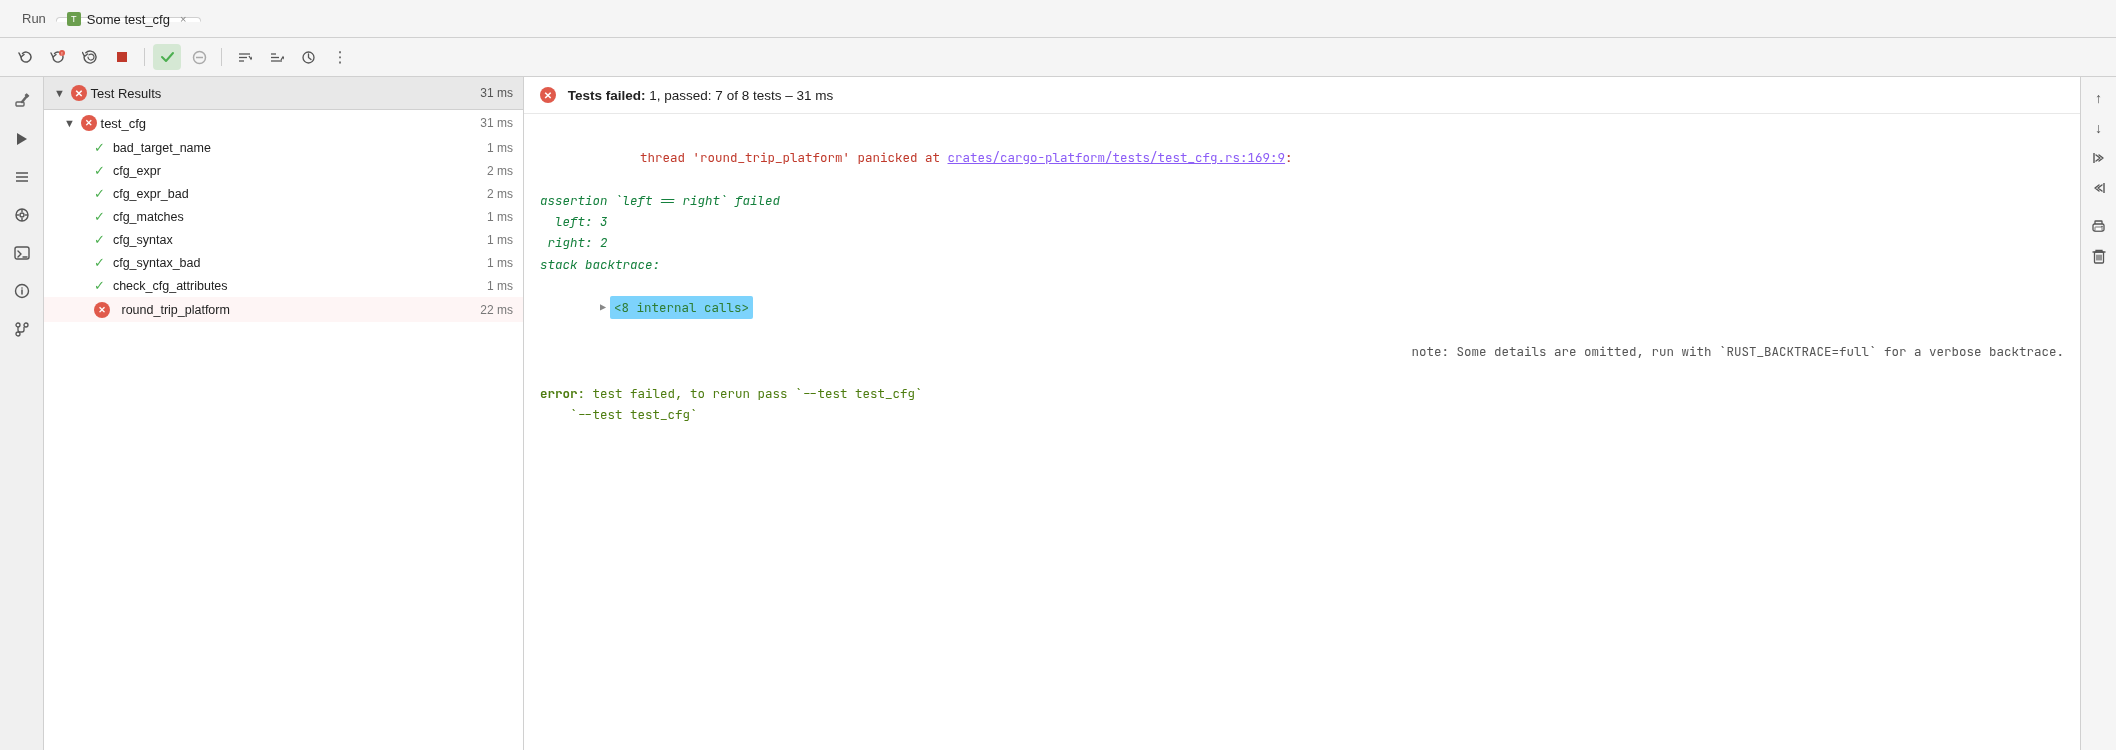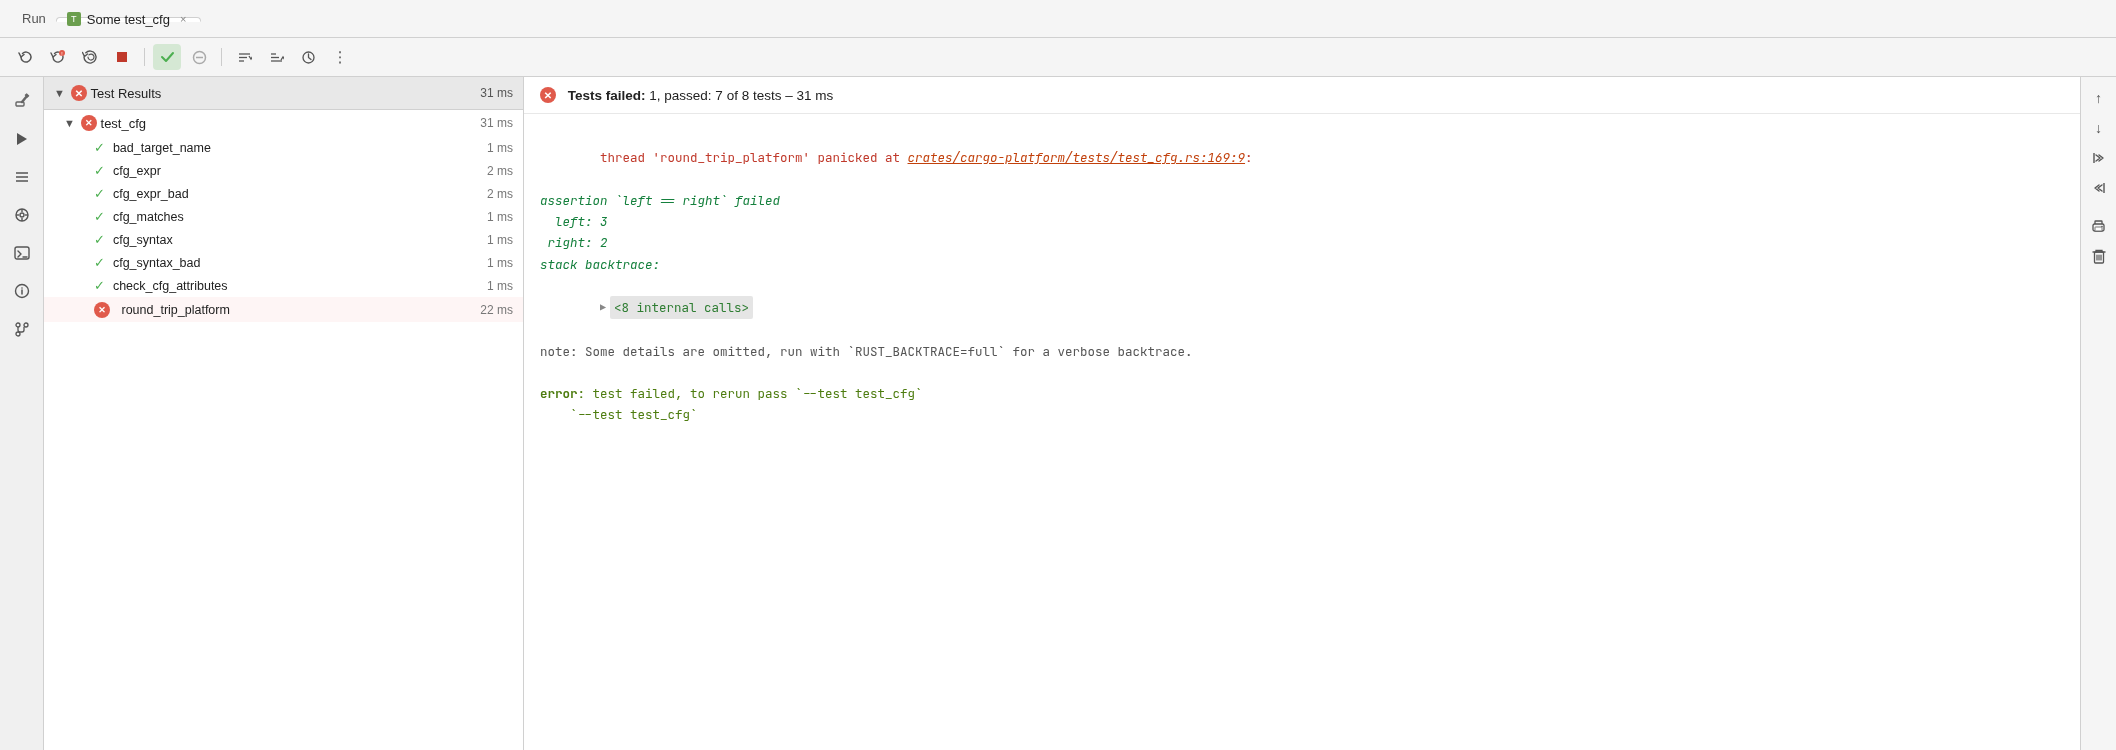--- a/index.html
+++ b/index.html
@@ -252,24 +252,24 @@
       font-size: 12.5px;
       line-height: 1.7;
       color: #c0392b;
       background: white;
     }
 
     .output-line {
       display: block;
       white-space: pre;
     }
-    .output-normal { color: #555; }
+    .output-normal { color: #555; text-align: right; }
     .output-red { color: #15803d; font-style: italic; }
     .output-dark-red { color: #4d7c0f; }
-    .output-link { color: #c2410c; text-decoration: underline; cursor: pointer; font-style: italic; }
+    .output-link { color: #8b5cf6; text-decoration: underline; cursor: pointer; }
 
     .internal-calls {
       display: inline-flex;
       align-items: center;
       gap: 4px;
       cursor: pointer;
     }
     .internal-calls-triangle {
       color: #888;
       font-size: 10px;
@@ -507,30 +507,30 @@
     <div class="output-header">
       <span class="fail-badge status-fail-badge">✕</span>
       &nbsp;
       <span>
         <span class="bold-label">Tests failed: </span><span>1</span><span>, passed: </span><span>7</span><span> of </span><span>8</span><span> tests – </span><span>31 ms</span>
       </span>
     </div>
 
     <div class="output-body">
       <span class="output-line">
-        <span style="color:#c0392b;">thread 'round_trip_platform' panicked at </span><a class="output-link">crates/cargo-platform/tests/test_cfg.rs:169:9</a><span style="color:#c0392b;">:</span>
+        <span style="color:#c0392b;margin-left:40px;">thread 'round_trip_platform' panicked at </span><a class="output-link">crates/cargo-platform/tests/test_cfg.rs:169:9</a><span style="color:#c0392b;">:</span>
       </span>
       <span class="output-line output-red">assertion `left == right` failed</span>
       <span class="output-line output-red">  left: 3</span>
       <span class="output-line output-red"> right: 2</span>
       <span class="output-line output-red">stack backtrace:</span>
       <span class="output-line" style="color:#555;">
         <span class="internal-calls">
           <span class="internal-calls-triangle">▶</span>
-          <span style="background:#e5e5e5; color:#2e7d32; padding: 1px 4px; border-radius:2px;">&lt;8 internal calls&gt;</span>
+          <span style="background:#7dd3fc; color:#2e7d32; padding: 1px 4px; border-radius:2px;">&lt;8 internal calls&gt;</span>
         </span>
       </span>
       <span class="output-line output-normal">note: Some details are omitted, run with `RUST_BACKTRACE=full` for a verbose backtrace.</span>
       <span class="output-line">&nbsp;</span>
       <span class="output-line output-dark-red"><span class="bold-label">error</span>: test failed, to rerun pass `--test test_cfg`</span>
       <span class="output-line output-dark-red">    `--test test_cfg`</span>
     </div>
   </div>
 
   <div class="right-sidebar">

